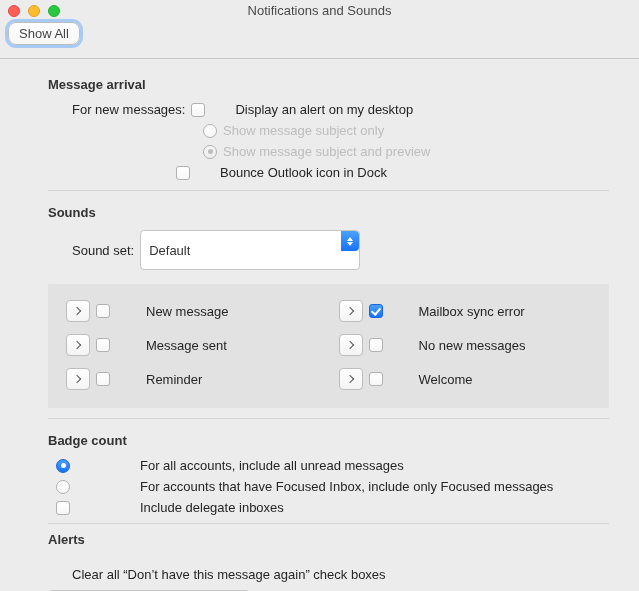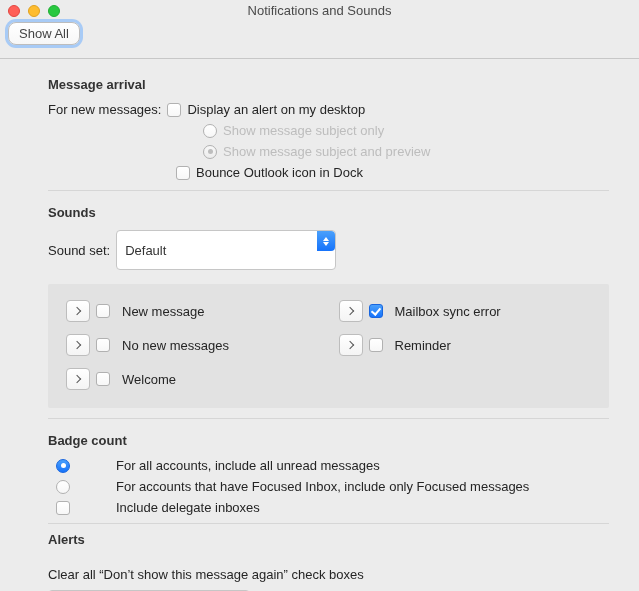--- a/index.html
+++ b/index.html
@@ -69,21 +69,21 @@
     font-weight: 600;
     font-size: 13px;
     margin-bottom: 10px;
     color:#333;
   }
   .row {
     display: flex;
     align-items: center;
     margin-bottom: 6px;
   }
-  .label { color:#252525; }
+  .label { color:#252525;margin-left:24px; }
   .lbl-inline { margin-right: 6px; }
 
   
   .cb {
     width: 14px;
     height: 14px;
     border: 1px solid #b1b1b1;
     border-radius: 3px;
     background: linear-gradient(#fff,#f7f7f7);
     display: inline-flex;
@@ -298,20 +298,25 @@
         <span class="label">New message</span>
       </div>
       <div class="sound-item">
         <span class="play-btn"></span>
         <span class="cb checked"></span>
         <span class="label">Mailbox sync error</span>
       </div>
       <div class="sound-item">
         <span class="play-btn"></span>
         <span class="cb"></span>
+        <span class="label">Message sent</span>
+      </div>
+      <div class="sound-item">
+        <span class="play-btn"></span>
+        <span class="cb"></span>
         <span class="label">No new messages</span>
       </div>
       <div class="sound-item">
         <span class="play-btn"></span>
         <span class="cb"></span>
         <span class="label">Reminder</span>
       </div>
       <div class="sound-item">
         <span class="play-btn"></span>
         <span class="cb"></span>
@@ -332,17 +337,17 @@
       <span class="label">For accounts that have Focused Inbox, include only Focused messages</span>
     </div>
     <div class="row indent-cb">
       <span class="cb"></span>
       <span class="label">Include delegate inboxes</span>
     </div>
 
     <hr class="sep" style="margin:8px 0 8px 0;">
 
     <div class="section-title" style="margin-bottom:20px;">Alerts</div>
-    <div class="label">Clear all “Don’t show this message again” check boxes</div>
+    <div class="label">Clear all “Don’t have this message again” check boxes</div>
     <div class="reset-btn">Reset Alerts</div>
 
   </div>
 </div>
 
 </body></html>

